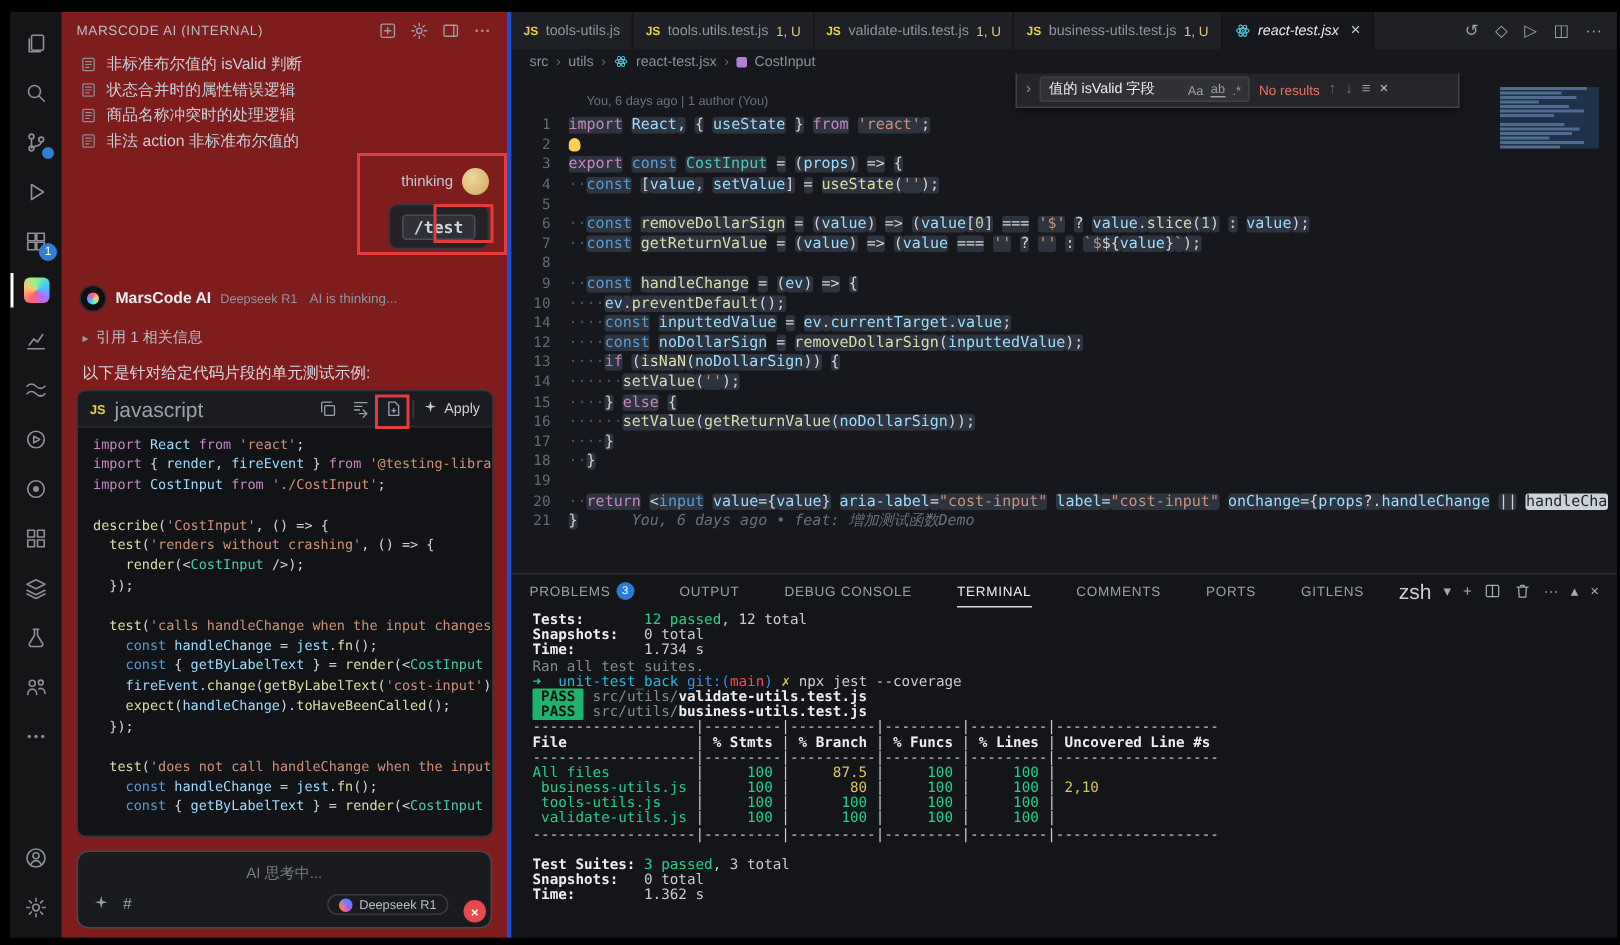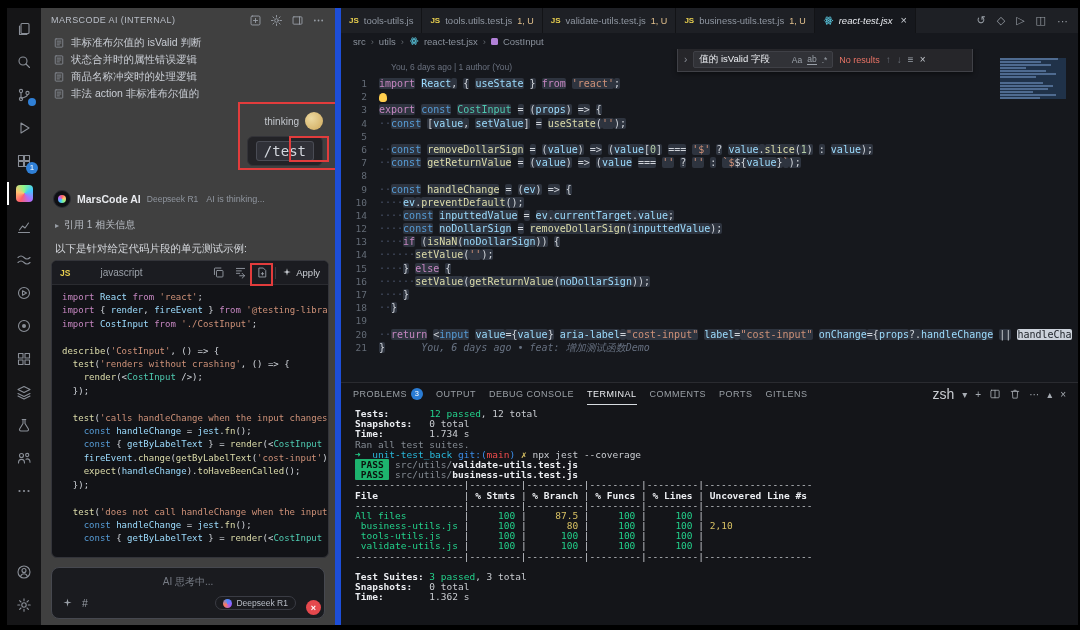--- a/index.html
+++ b/index.html
@@ -13,46 +13,46 @@
   .ab-item.active{color:#e8eaee;}
   .ab-item.active::before{content:"";position:absolute;left:0;top:5px;bottom:5px;width:2px;background:#fff;}
   .ab-badge{position:absolute;right:3px;bottom:3px;min-width:12px;height:12px;border-radius:7px;background:#2f7fd6;color:#fff;
     font-size:8px;line-height:12px;text-align:center;padding:0 2px;}
   .ab-dot{position:absolute;right:5px;bottom:5px;width:8px;height:8px;border-radius:4px;background:#2f7fd6;}
   .ab-bottom{margin-top:auto;padding-bottom:4px;}
   .marscode-logo{width:17px;height:17px;border-radius:4px;
     background:conic-gradient(from 210deg,#ff5f6d,#ffc371,#8bf78b,#40c9ff,#b06dff,#ff5f6d);}
 
   
-  .sidebar{width:300px;background:#404040;border-right:6px solid #1d4ed8;position:relative;flex:none;overflow:hidden;}
+  .sidebar{width:300px;background:#7f1d1d;border-right:3px solid #1d4ed8;position:relative;flex:none;overflow:hidden;}
   .sb-header{height:24px;display:flex;align-items:center;padding:0 10px;}
   .sb-title{font-size:9px;letter-spacing:.4px;color:#b9bec7;flex:1;white-space:nowrap;overflow:hidden;}
   .sb-actions{display:flex;gap:8px;color:#9aa0a8;align-items:center;}
   .sb-list{padding:2px 0 2px;}
   .sb-item{display:flex;align-items:center;gap:6px;padding:0 12px;height:17px;font-size:10.5px;color:#c9cdd4;white-space:nowrap;overflow:hidden;}
   .sb-item .sbi{color:#8a8f98;display:flex;}
   .chat-user{height:70px;padding:8px 12px 0;display:flex;flex-direction:column;align-items:flex-end;}
   .chat-name-row{display:flex;align-items:center;gap:6px;font-size:10px;color:#c3c7cd;}
   .avatar-user{width:18px;height:18px;border-radius:50%;background:radial-gradient(circle at 35% 35%,#ecd9a0,#cfa85a);}
   .chat-bubble{margin-top:6px;background:#232327;border:1px solid #333338;border-radius:6px;padding:5px 8px;}
-  .cmd-chip{font-family:"DejaVu Sans Mono",monospace;font-size:14px;color:#d2d6dd;background:#303138;border:1px solid #4a4c55;border-radius:3px;padding:1px 7px;}
+  .cmd-chip{font-family:"DejaVu Sans Mono",monospace;font-size:11px;color:#d2d6dd;background:#303138;border:1px solid #4a4c55;border-radius:3px;padding:1px 7px;font-weight:bold;}
   .ai-row{display:flex;align-items:center;gap:6px;padding:16px 12px 0;}
   .avatar-ai{width:18px;height:18px;border-radius:50%;background:#0f1014;border:1px solid #2c2d33;position:relative;flex:none;}
   .avatar-ai::after{content:"";position:absolute;left:4px;top:4px;width:8px;height:8px;border-radius:50%;
     background:conic-gradient(#ff5f6d,#ffc371,#8bf78b,#40c9ff,#b06dff,#ff5f6d);}
   .ai-name{font-size:10.5px;font-weight:bold;color:#e8eaee;}
   .ai-model{font-size:8.5px;color:#8f959e;}
   .ai-status{font-size:9px;color:#8f959e;margin-left:2px;}
   .ref-row{display:flex;align-items:center;gap:5px;padding:10px 14px 0;font-size:10px;color:#b9bec5;}
   .ref-chevron{font-size:8px;color:#9aa0a8;}
   .intro{padding:10px 14px 0;font-size:10.5px;color:#d6d9de;}
   .code-card{position:absolute;left:10px;top:252px;width:278px;height:298px;border:1px solid #33343a;border-radius:6px;background:#121317;overflow:hidden;}
   .card-header{height:24px;background:#1b1c21;border-bottom:1px solid #2a2b30;display:flex;align-items:center;padding:0 8px;gap:6px;}
   .js-badge{color:#e8cf4f;font-size:8.5px;font-weight:bold;}
-  .card-lang{font-size:10px;color:#9aa0a8;flex:1;margin-left:24px;}
+  .card-lang{font-size:14px;color:#9aa0a8;flex:1;}
   .card-icons{display:flex;gap:9px;color:#9aa0a8;align-items:center;}
   .card-divider{width:1px;height:12px;background:#3a3b41;}
   .apply{display:flex;gap:4px;align-items:center;font-size:9.5px;color:#ccd0d6;}
   .card-code{padding:6px 10px;font-family:"DejaVu Sans Mono",monospace;font-size:9px;line-height:13.4px;white-space:pre;overflow:hidden;color:#ccd2da;}
   .chat-input{position:absolute;left:10px;right:10px;bottom:6px;height:52px;background:#1a1b1f;border:1px solid #46484f;border-radius:8px;}
   .ci-ph{padding:7px 10px 0;font-size:10px;color:#767b84;text-align:center;}
   .ci-row{position:absolute;left:10px;right:8px;bottom:6px;display:flex;align-items:center;gap:9px;color:#9aa0a8;}
   .ci-hash{font-size:10.5px;color:#9aa0a8;}
   .model-pill{margin-left:auto;margin-right:20px;display:flex;align-items:center;gap:4px;border:1px solid #3a3c44;border-radius:9px;padding:1px 7px;font-size:8.5px;color:#b9bec7;}
   .pill-logo{width:9px;height:9px;border-radius:50%;background:conic-gradient(#4f8cff,#9a5cff,#ff7a59,#4f8cff);}
@@ -598,21 +598,21 @@
           </div>
           <div class="code-row">
             <span class="ln">21</span>
             <span class="lc"><span class="tk-p cp">}</span><span class="tk-_">      </span><span class="tk-bl">You, 6 days ago • feat: 增加测试函数Demo</span></span>
           </div>
         </div>
     </div>
 
     <div class="panel">
       <div class="panel-header">
-        <div id="panelTabs" style="display:flex;gap:13px;height:100%;align-items:flex-start">
+        <div id="panelTabs" style="display:flex;gap:30px;height:100%;align-items:flex-start">
             <div class="p-tab">
               <span>PROBLEMS</span>
               <span class="p-badge">3</span>
             </div>
             <div class="p-tab">
               <span>OUTPUT</span>
             </div>
             <div class="p-tab">
               <span>DEBUG CONSOLE</span>
             </div>

